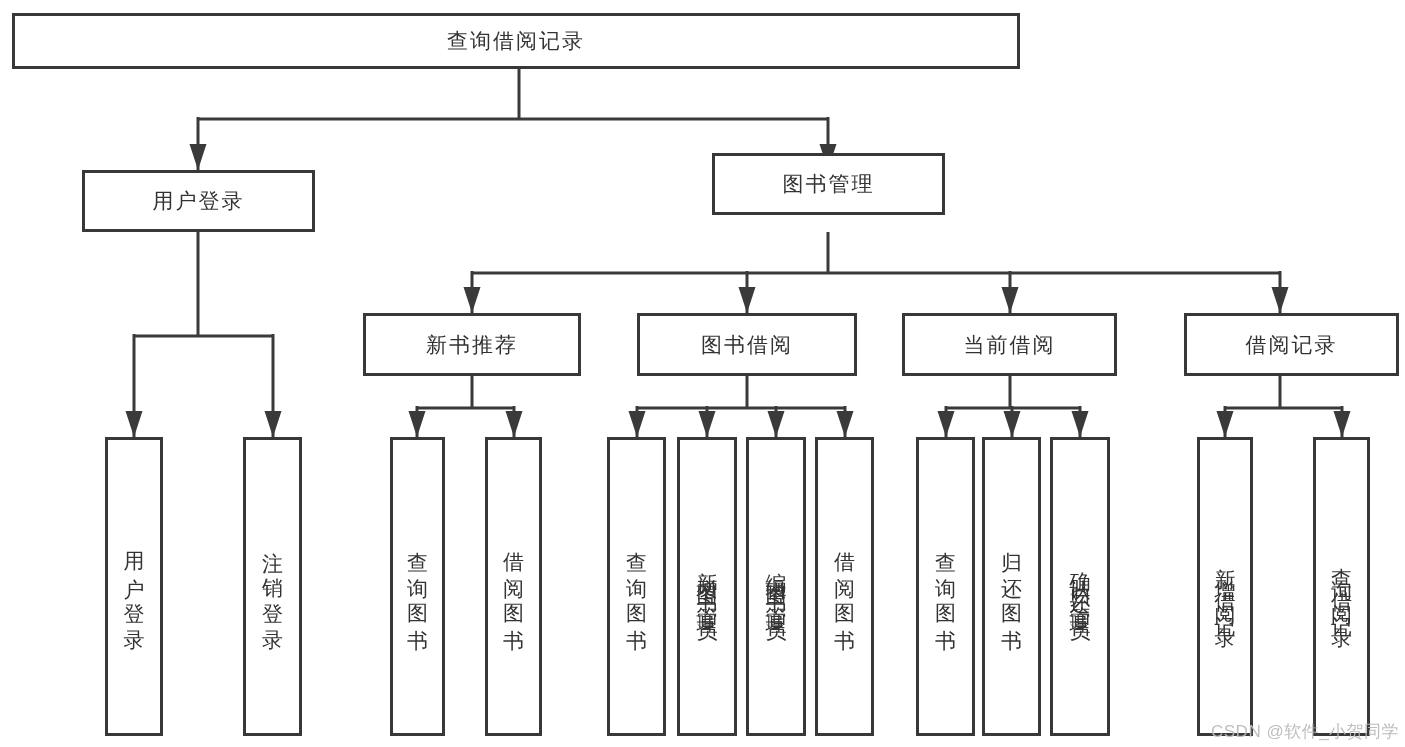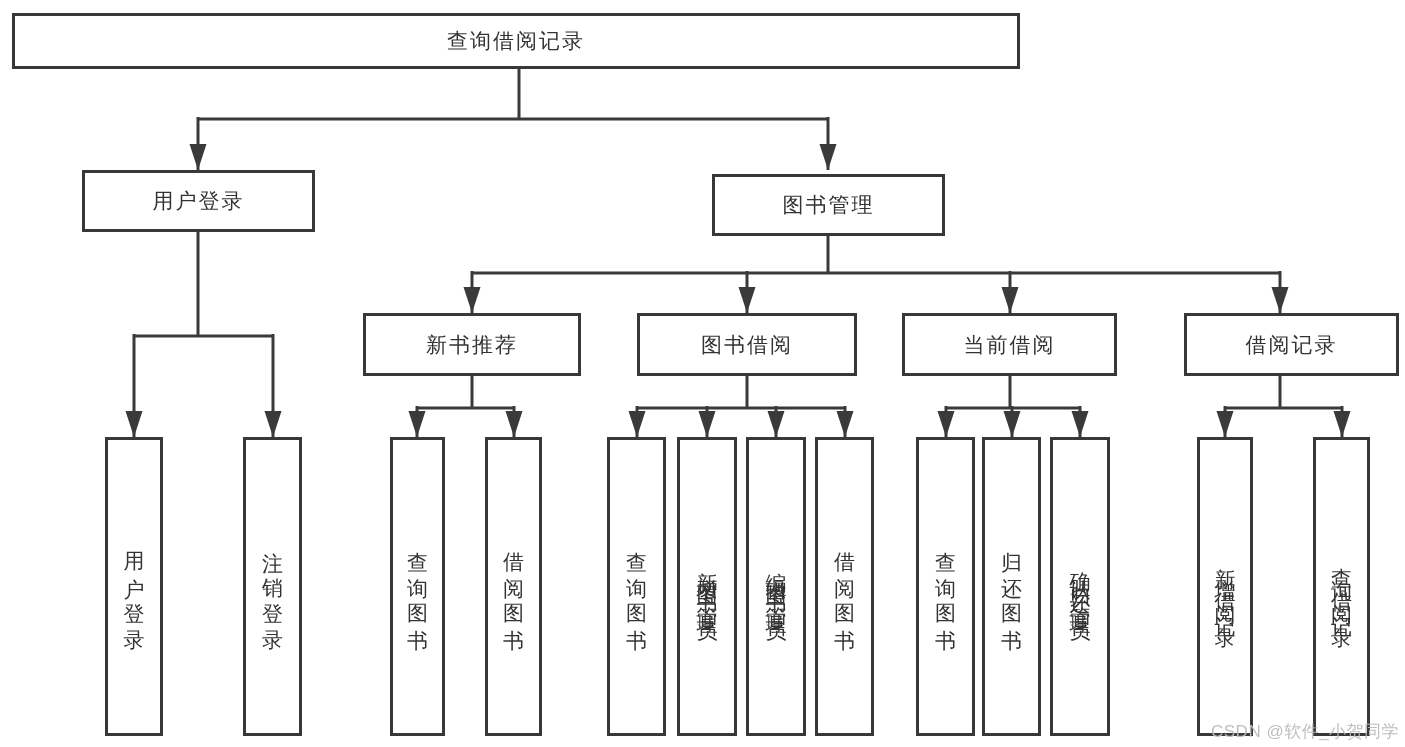--- a/index.html
+++ b/index.html
@@ -36,21 +36,21 @@
     top: 437px;
     height: 299px;
   }
   .len4 { letter-spacing: 26px; }
   .len6 { letter-spacing: 12px; }
   .len9 { letter-spacing: 7px; }
 
   
   #n-root { left: 12px;  top: 13px;  width: 1008px; height: 56px; }
   #n-l2a  { left: 82px;  top: 170px; width: 233px;  height: 62px; }
-  #n-l2b  { left: 712px; top: 174px; width: 233px;  height: 62px; }
+  #n-l2b  { left: 712px; top: 153px; width: 233px;  height: 62px; }
   #n-l3a  { left: 363px; top: 313px; width: 218px;  height: 63px; }
   #n-l3b  { left: 637px; top: 313px; width: 220px;  height: 63px; }
   #n-l3c  { left: 902px; top: 313px; width: 215px;  height: 63px; }
   #n-l3d  { left: 1172px;top: 313px; width: 215px;  height: 63px; margin-left: 12px; }
   #n-a1 { left: 105px;  width: 58px; }
   #n-a2 { left: 243px;  width: 59px; }
   #n-b1 { left: 390px;  width: 55px; }
   #n-b2 { left: 485px;  width: 57px; }
   #n-c1 { left: 607px;  width: 59px; }
   #n-c2 { left: 677px;  width: 60px; }

